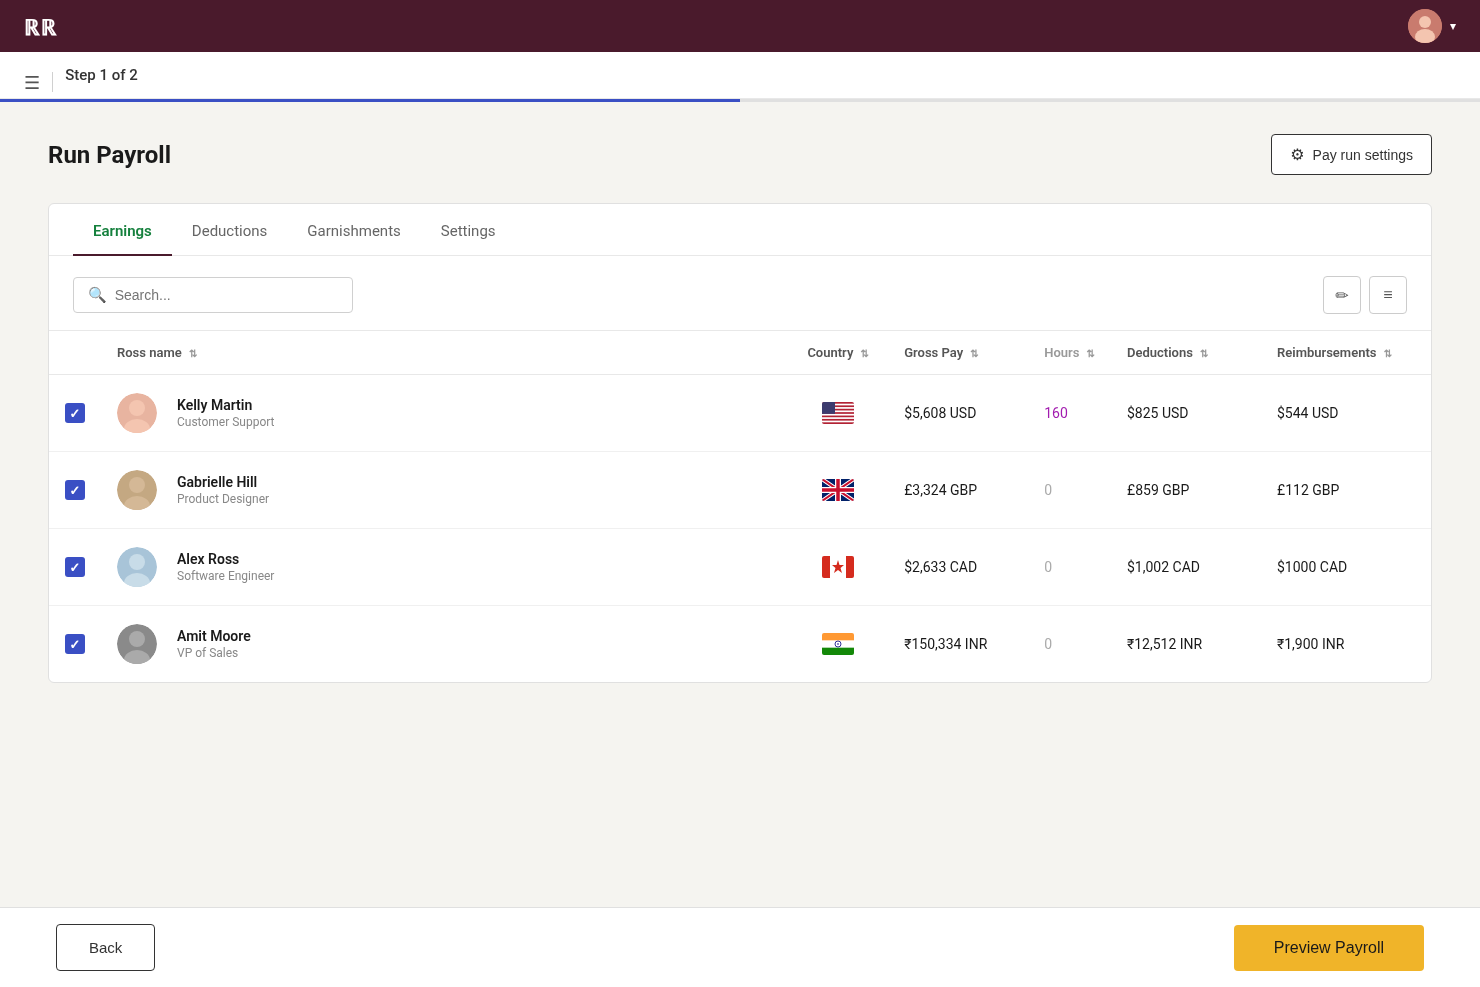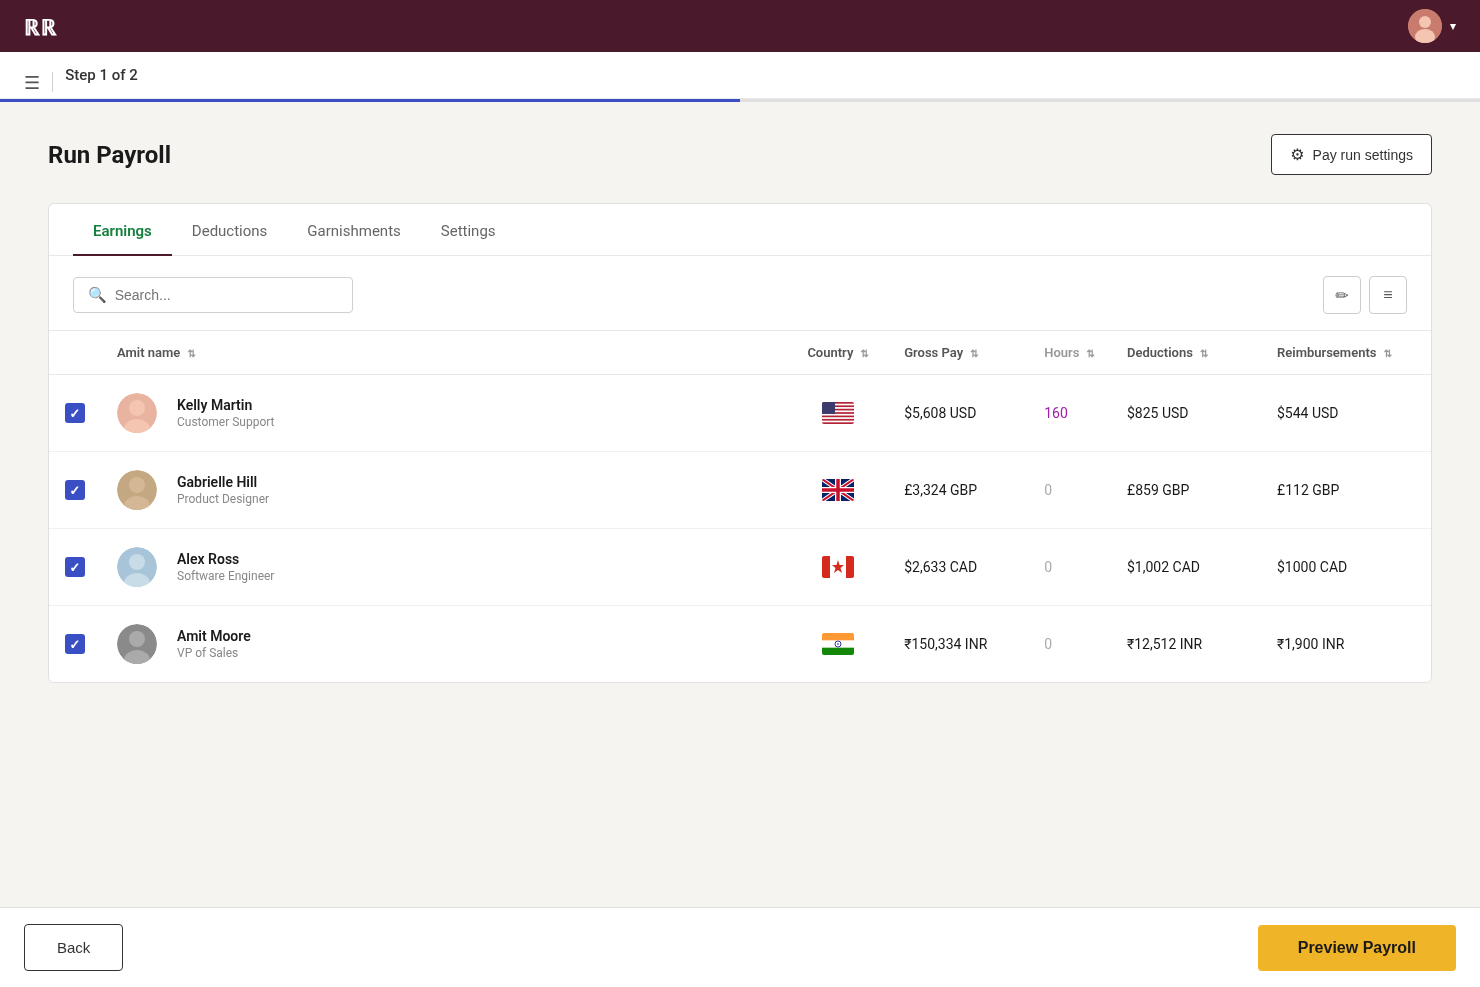--- a/index.html
+++ b/index.html
@@ -239,41 +239,41 @@
     .emp-role { font-size: 12px; color: #888; margin-top: 2px; }
 
     
     .bottom-bar {
       position: fixed;
       bottom: 0;
       left: 0;
       right: 0;
       background: #fff;
       border-top: 1px solid #e0e0e0;
-      padding: 16px 24px;
+      padding: 16px 56px;
       display: flex;
       align-items: center;
       justify-content: space-between;
     }
     .back-btn {
       border: 1.5px solid #333;
       background: #fff;
       padding: 14px 32px;
       font-size: 15px;
       font-weight: 500;
       color: #333;
       cursor: pointer;
       border-radius: 4px;
     }
     .preview-btn {
       background: #f0b429;
       border: none;
       padding: 14px 40px;
       font-size: 16px;
-      font-weight: 700;
+      font-weight: 400;
       color: #1a1a1a;
       cursor: pointer;
       border-radius: 4px;
     }
   </style>
 </head>
 <body>
 
 <nav class="topnav">
   <span class="topnav-logo">ℝℝ</span>
@@ -330,21 +330,21 @@
         </button>
       </div>
     </div>
 
     <div class="table-wrap">
       <table>
         <thead>
           <tr>
             <th class="checkbox-col"></th>
             <th class="name-col">
-              <span>Amit name</span>
+              <span>Ross name</span>
               <span class="sort-icon">⇅</span>
             </th>
             <th class="country-col">
               <span>Country</span>
               <span class="sort-icon">⇅</span>
             </th>
             <th class="grosspay-col">
               <span>Gross Pay</span>
               <span class="sort-icon">⇅</span>
             </th>

